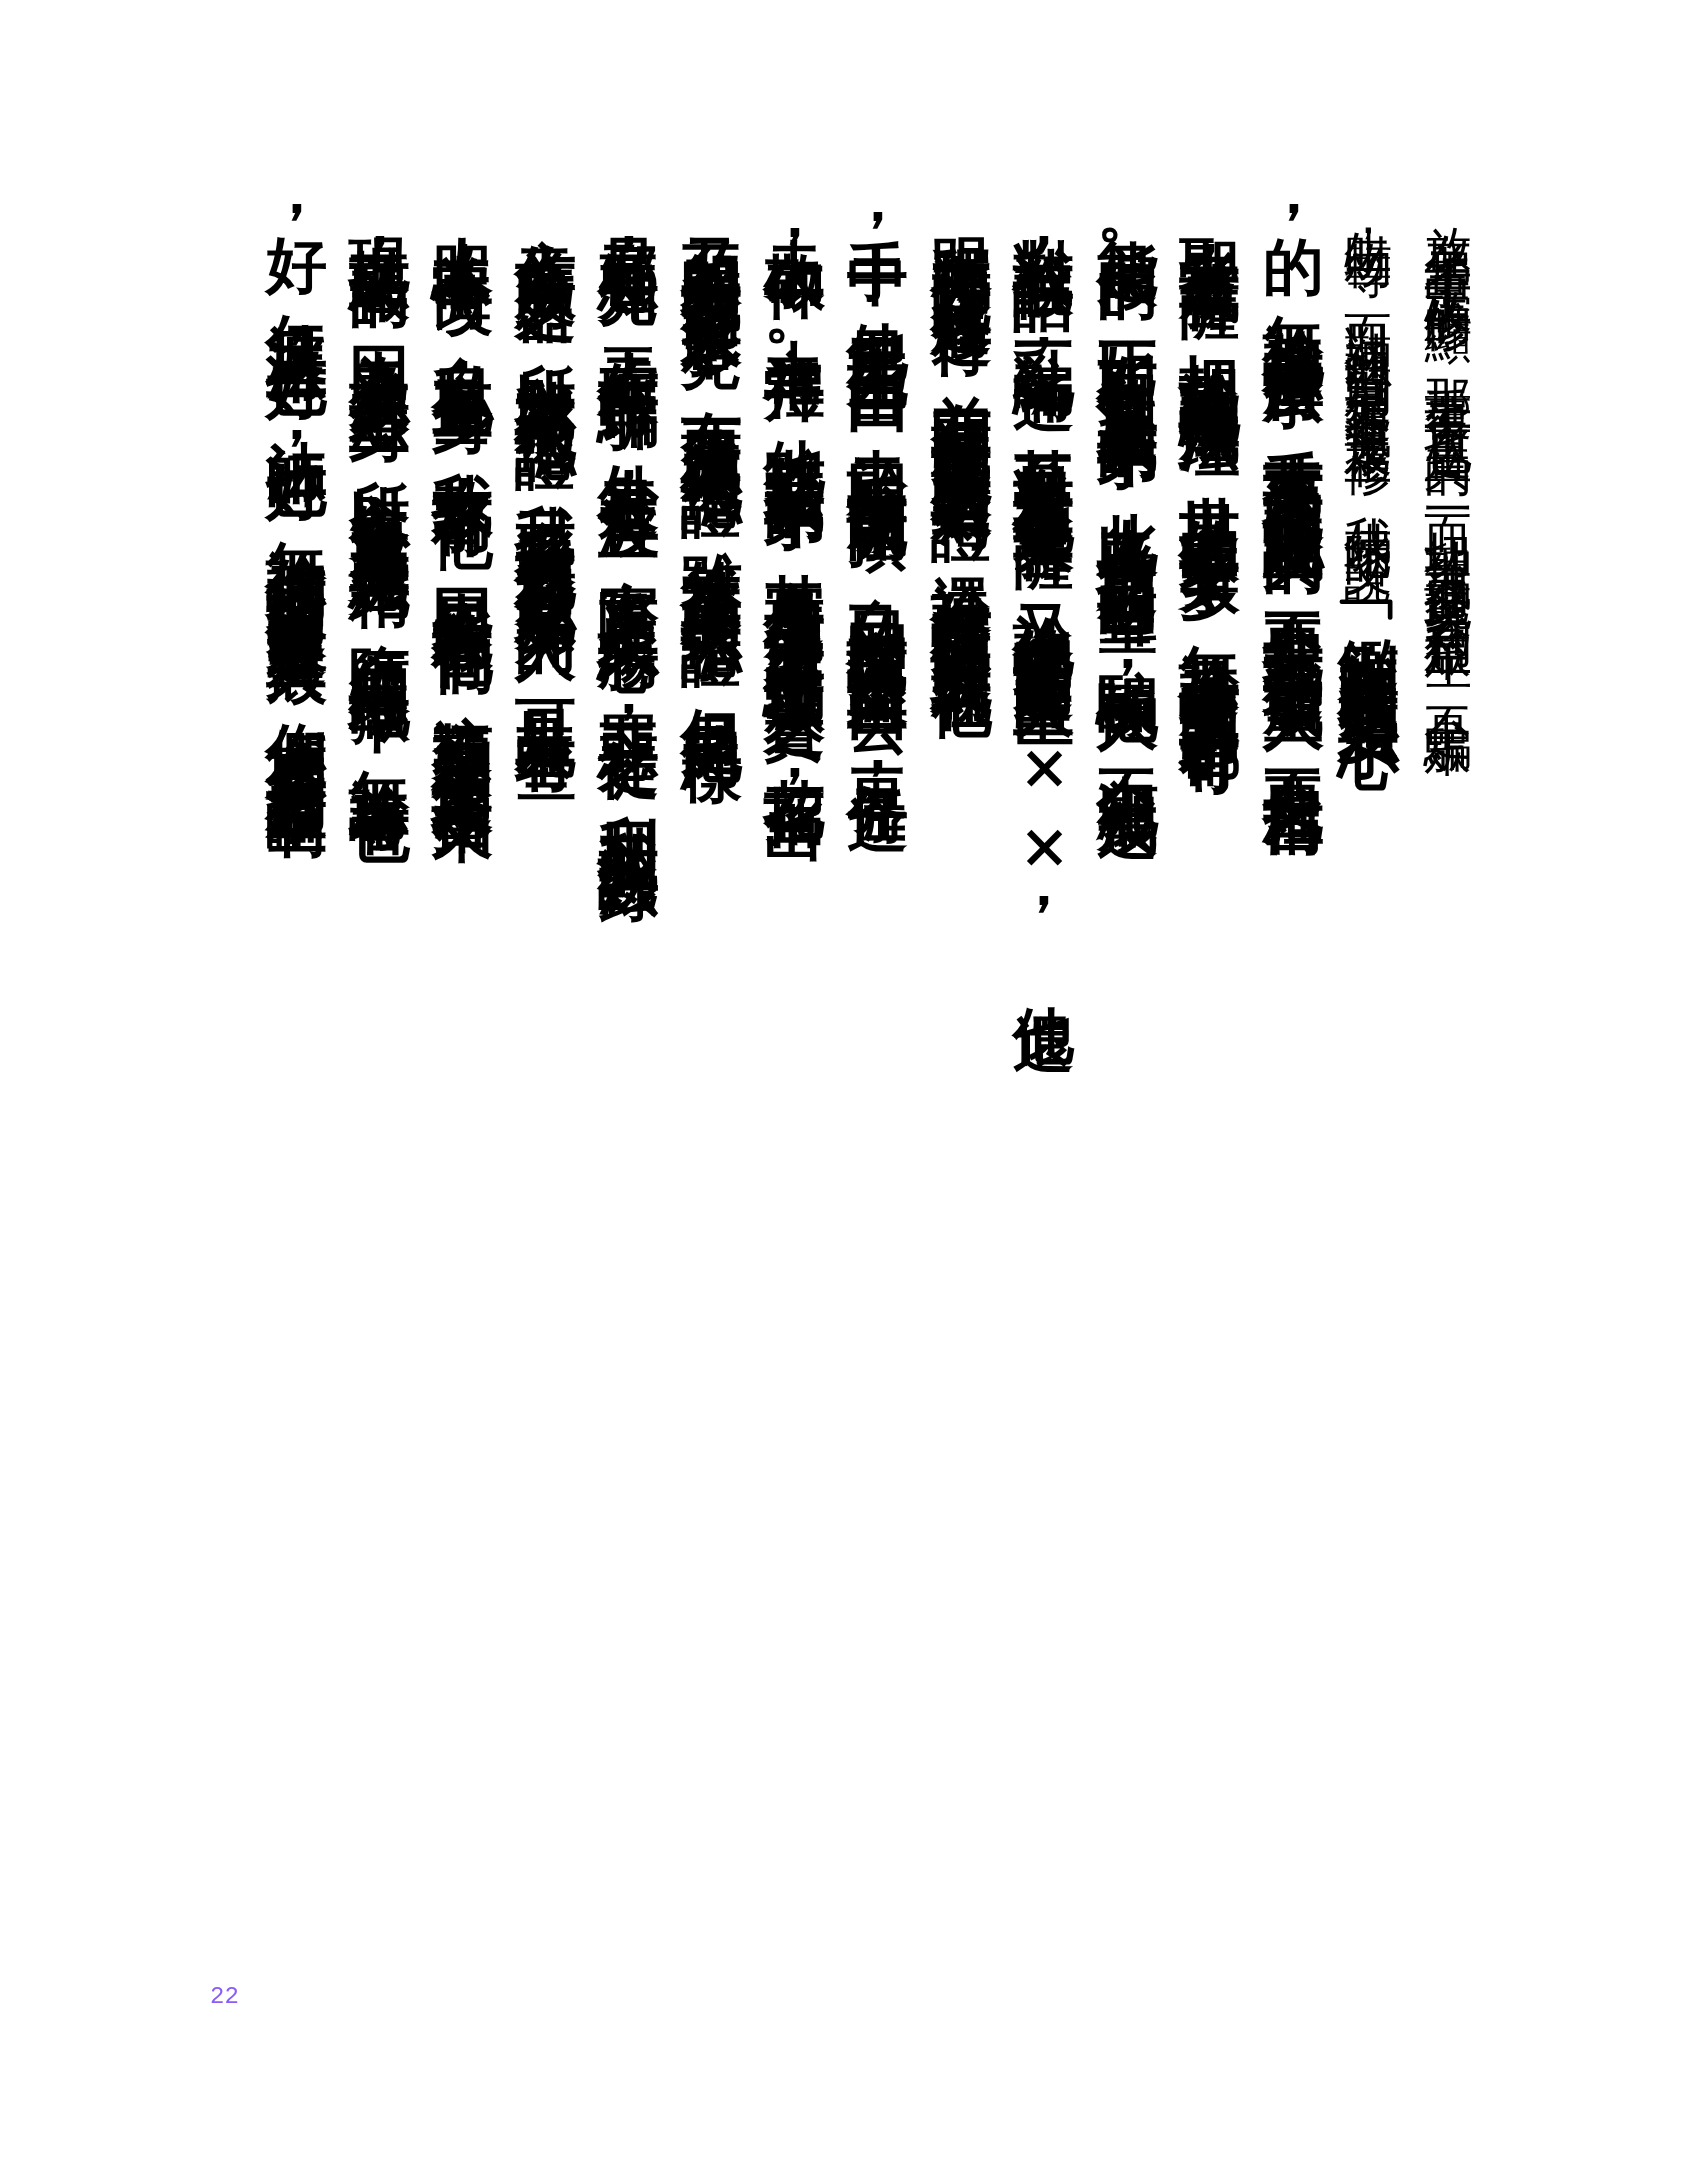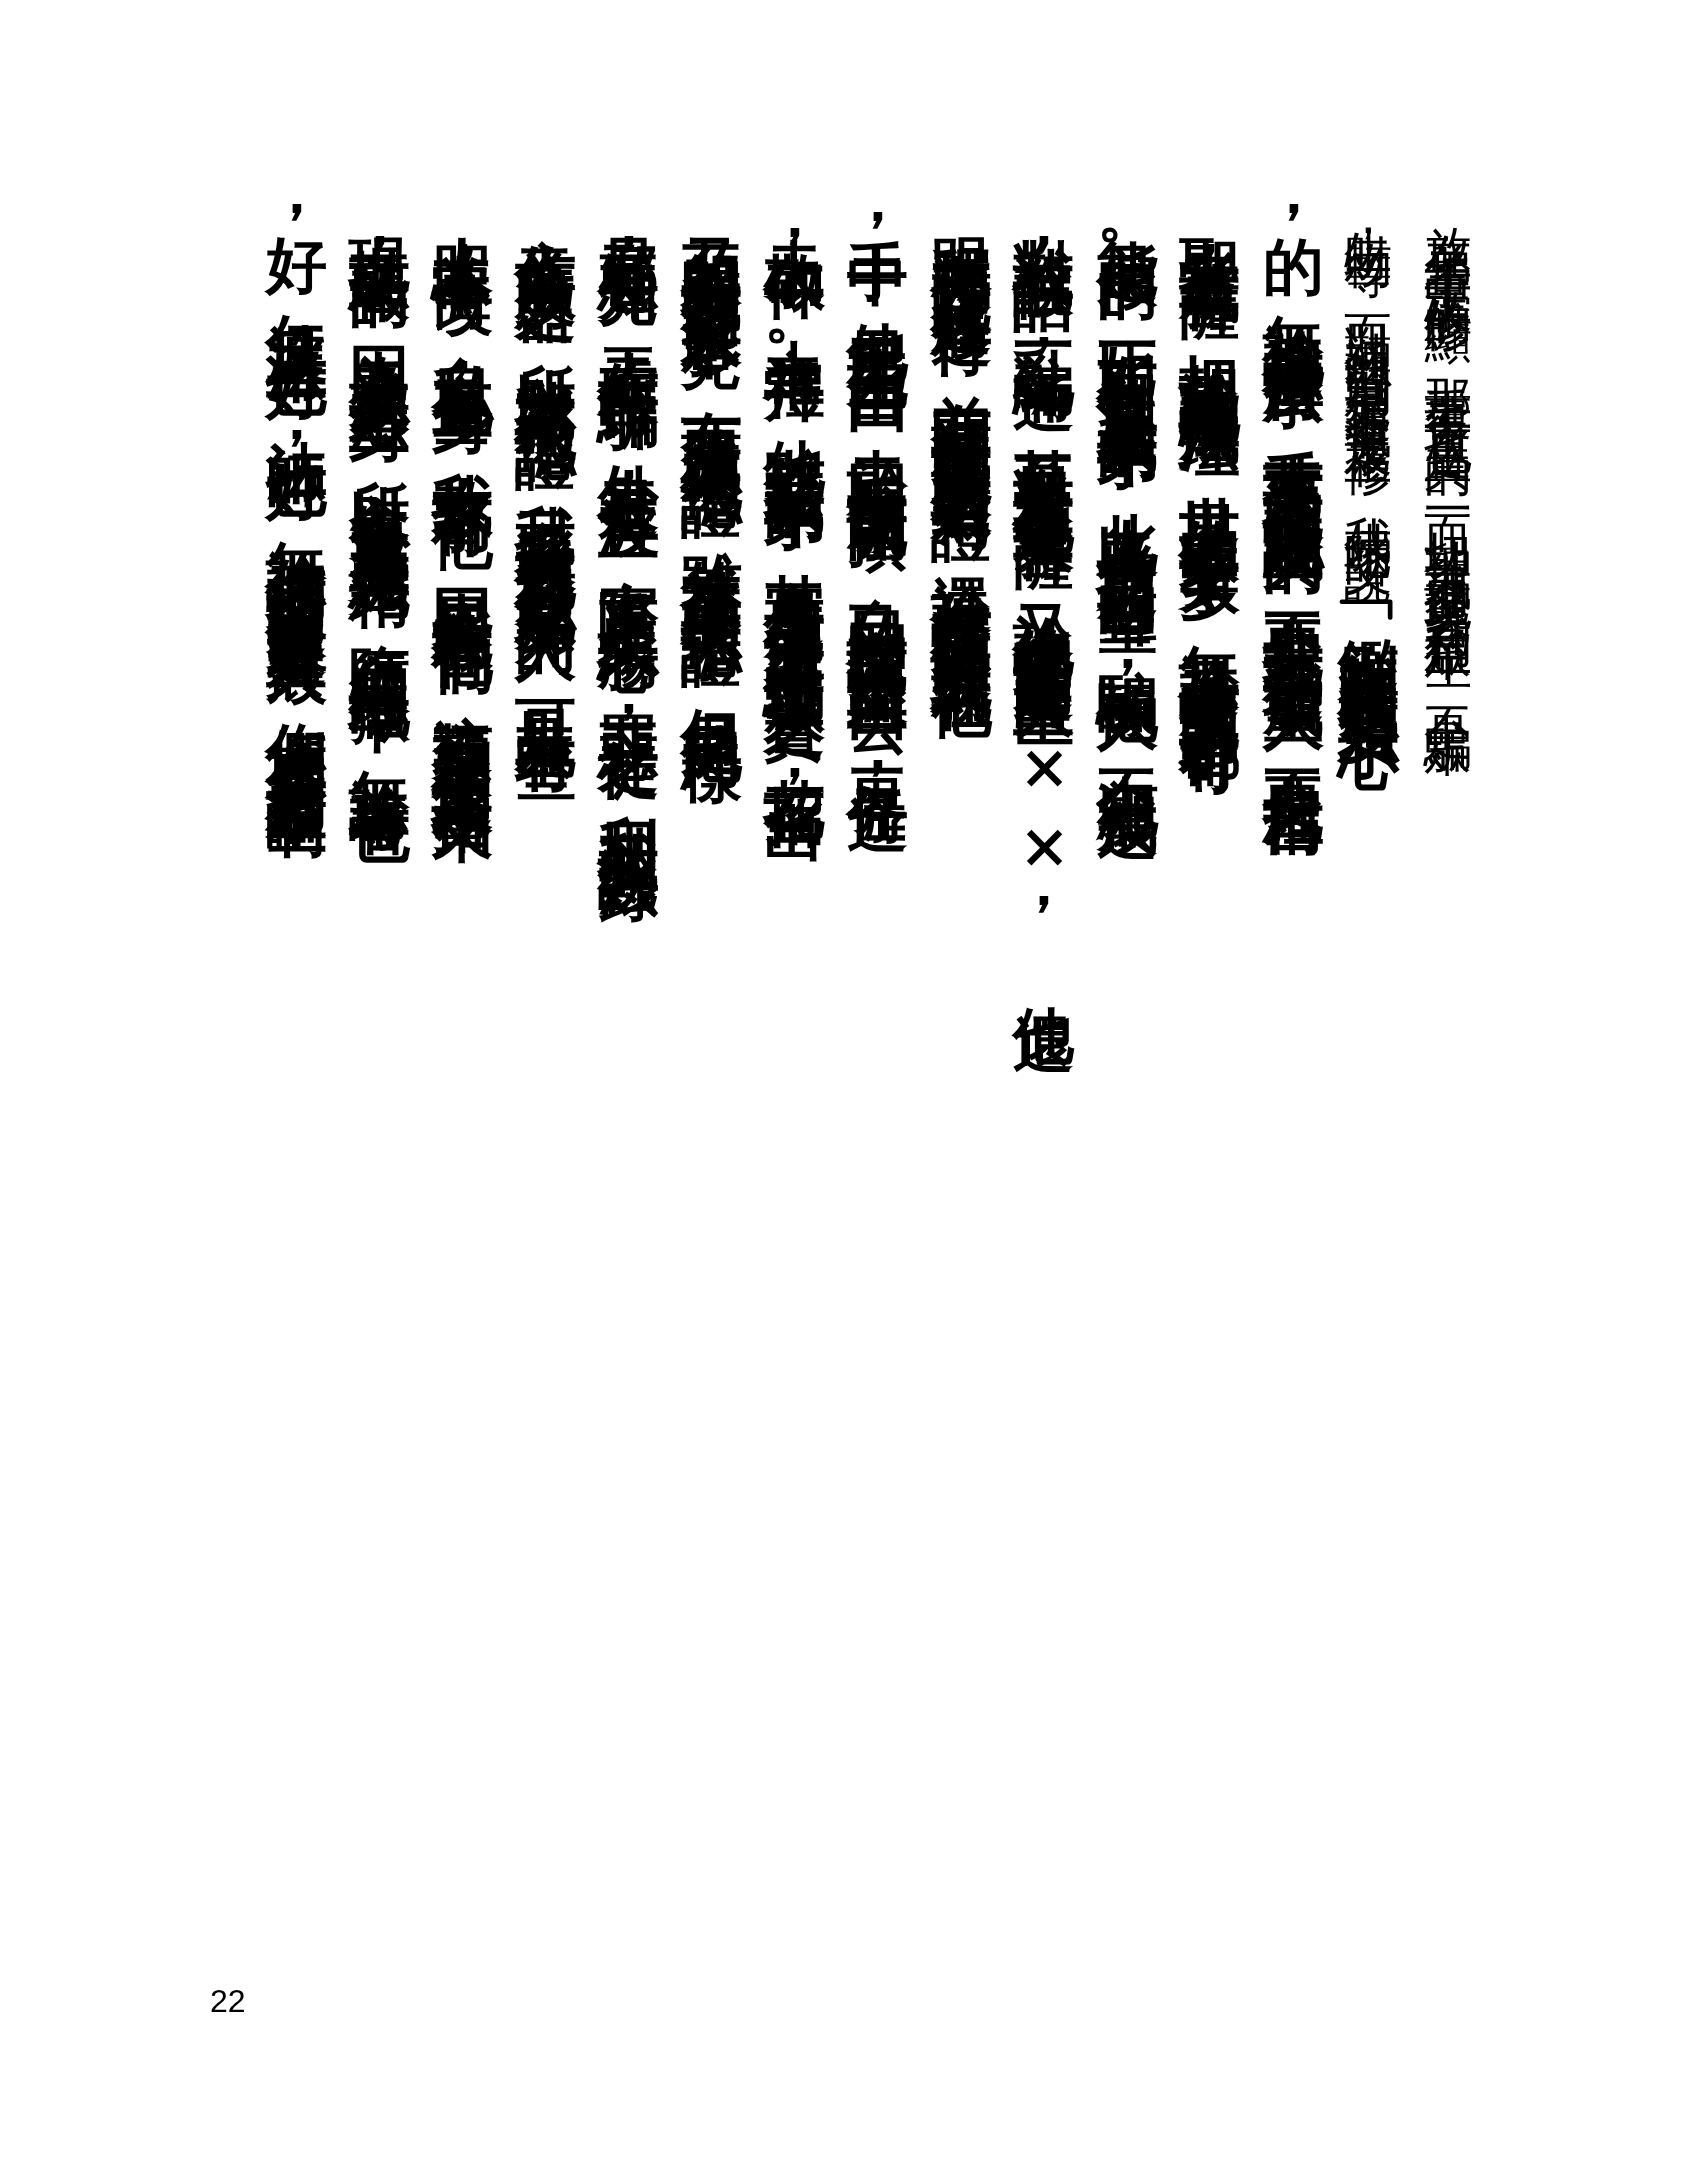--- a/index.html
+++ b/index.html
@@ -25,23 +25,23 @@
     font-size: 61px;
     line-height: 69px;
     letter-spacing: 8px;
     font-weight: bold;
     width: 69px;
   }
   .page-number {
     position: absolute;
     left: 210px;
     top: 1983px;
-    font-family: Liberation Sans, sans-serif;
-    font-size: 32px;
-    color: #000000;
+    font-family: Liberation Mono, monospace;
+    font-size: 24px;
+    color: #8b5cf6;
   }
 </style>
 </head>
 <body>
 
 <div class="page">
   <div class="col small" style="left:1421px;">放在弟子手中是正確的修顯，那重覆千百次也是真的，而一切神聖力或神通現象皆為利益眾生，不是騙眾</div>
   <div class="col small" style="left:1348px;"><span>生財物等，而對神通的對治則是見通不執通是為正修。我佛陀師父說：</span><span style="font-size:61px;font-weight:bold;line-height:69px;">「鑑別師資是我們必須要小心</span></div>
   <div class="col large" style="left:1260px;">的，無論他是什麼傳承，千萬不要誤把假的認成真的，不要把我執之徒當成聖人，不要把自稱</div>
   <div class="col large" style="left:1176px;">聖者當成菩薩，把胡說亂編當成法理，世界上的假聖者太多了，無論是什麼大聖的弟子都有可</div>

